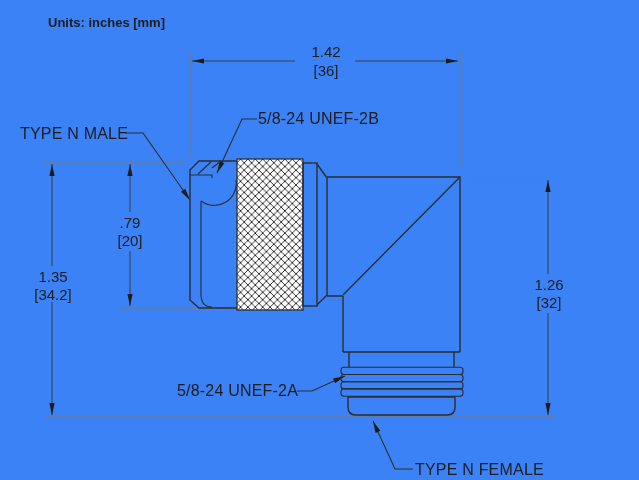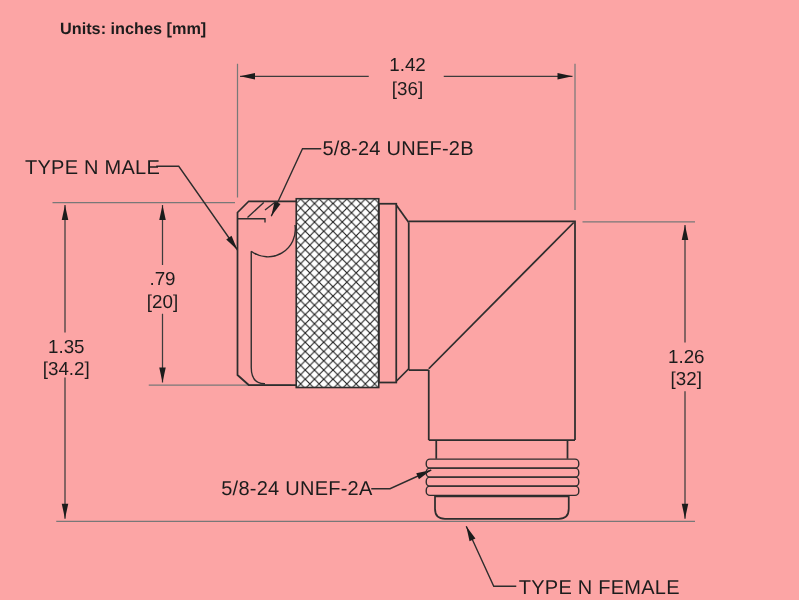--- a/index.html
+++ b/index.html
@@ -1,19 +1,19 @@
 <!DOCTYPE html>
 <html><head>
 <meta charset="utf-8">
 <style>
   html,body{margin:0;padding:0;background:#ffffff;}
   #stage{
     position:relative;
     width:639px;height:480px;
-    background:#fca5a5;
+    background:#3b82f6;
     font-family:"Liberation Sans", sans-serif;
     overflow:hidden;
   }
   svg{display:block;}
   text{fill:#1c1c1c;}
   .units{font-size:13px;font-weight:bold;}
   .lbl{font-size:16px;letter-spacing:0.2px;}
   .dim{font-size:15px;}
   .obj{stroke:#2d2d2d;stroke-width:1.4;fill:none;stroke-linejoin:miter;}
   .objthin{stroke:#2d2d2d;stroke-width:1.1;fill:none;}

